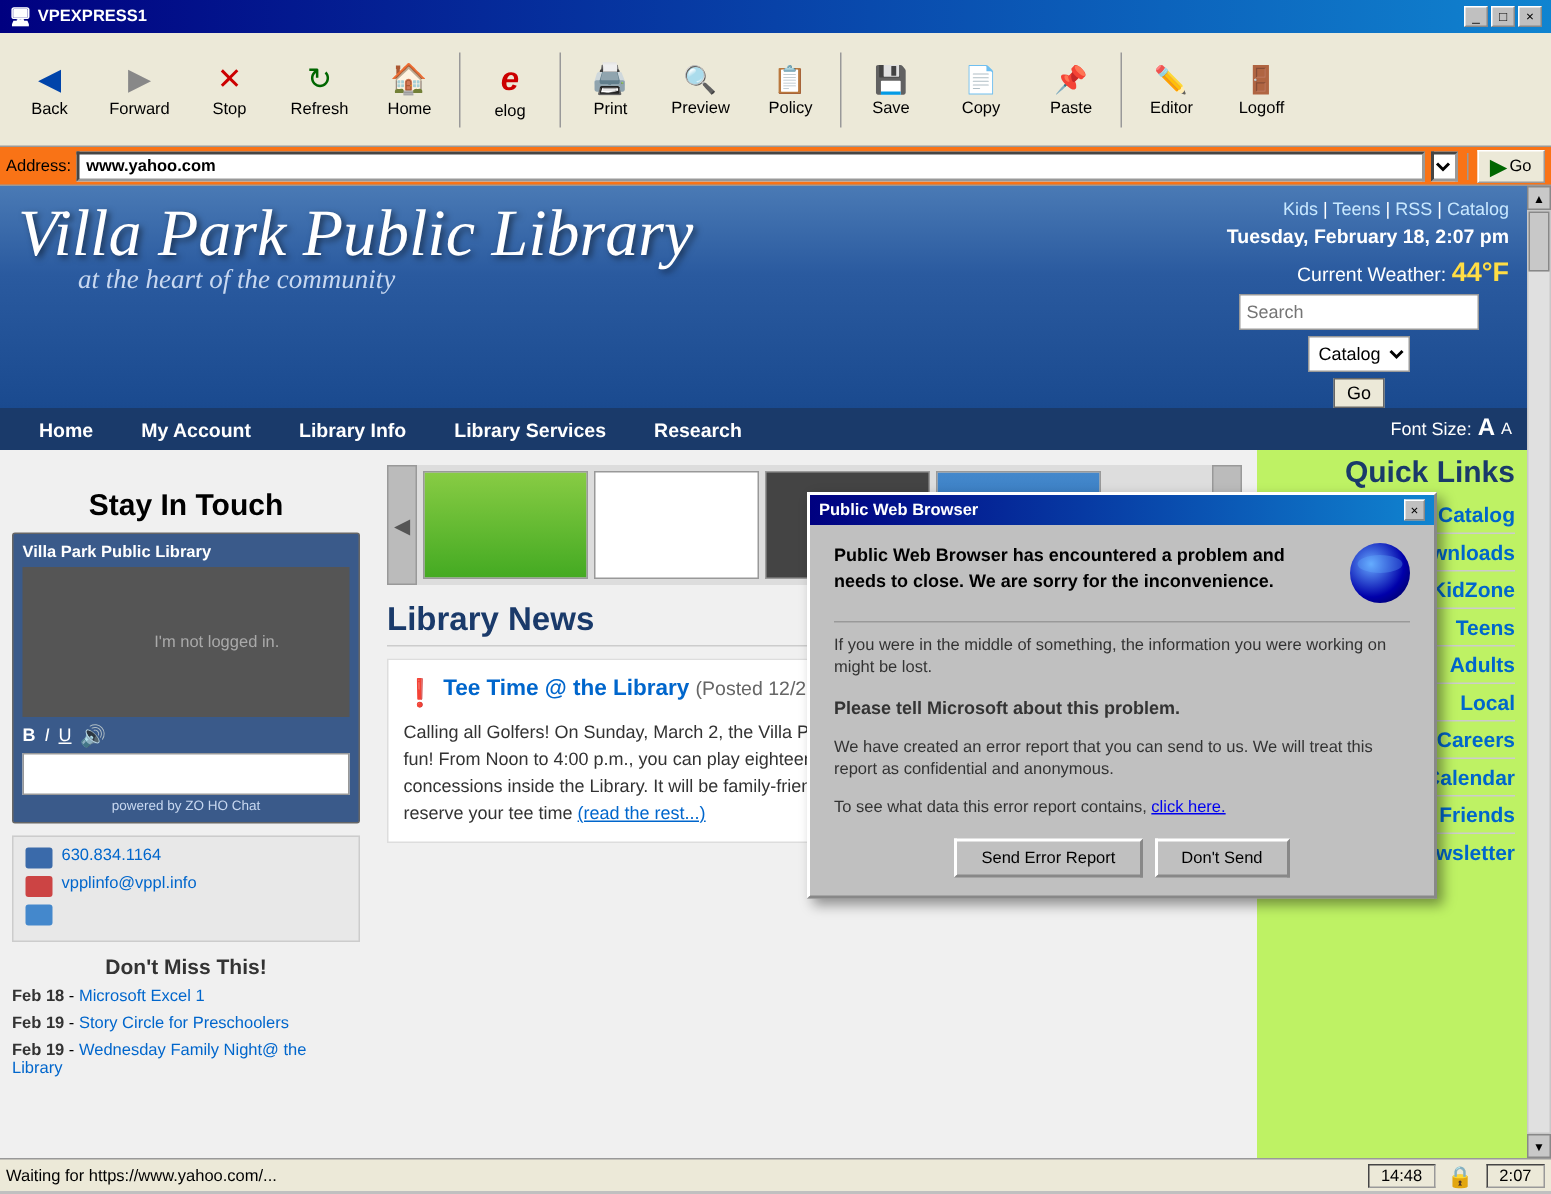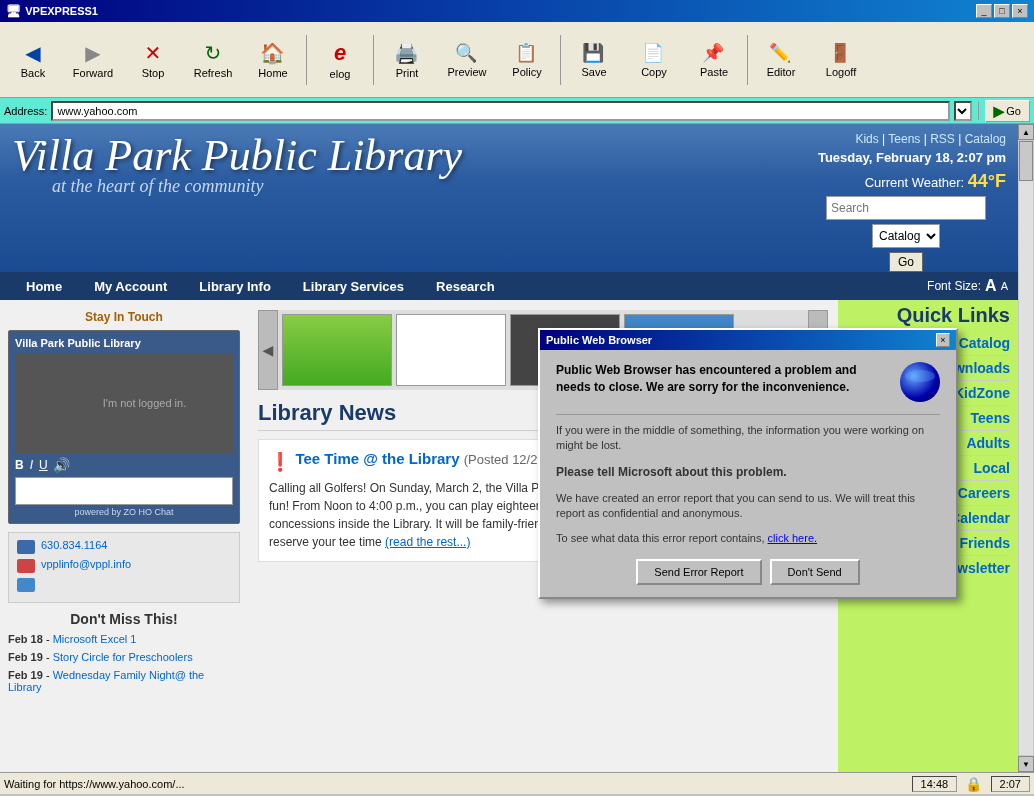--- a/index.html
+++ b/index.html
@@ -38,31 +38,31 @@
     .toolbar-btn {
       display: flex; flex-direction: column; align-items: center; justify-content: center;
       width: 58px; height: 68px; cursor: pointer; border: 1px solid transparent;
       background: transparent; font-size: 11px; color: #000; gap: 2px;
     }
     .toolbar-btn .icon { font-size: 22px; }
     .toolbar-sep { width: 1px; height: 50px; background: #999; margin: 0 2px; }
 
     
     .address-bar {
-      background: #5eead4;
+      background: #f97316;
       border-bottom: 1px solid #999;
       display: flex;
       align-items: center;
       padding: 2px 4px;
       gap: 4px;
       height: 26px;
     }
     .address-bar label { font-size: 11px; color: #000; }
     .address-bar input {
-      flex: 1; height: 20px; font-size: 11px; border: 2px inset #999; padding: 0 4px;
+      flex: 1; height: 20px; font-size: 11px; border: 2px inset #999; padding: 0 4px; font-weight: bold;
     }
     .go-btn {
       background: #ece9d8; border: 1px solid #999; border-top-color: #fff; border-left-color: #fff;
       padding: 2px 8px; font-size: 11px; cursor: pointer; display: flex; align-items: center; gap: 2px;
     }
     .addr-dropdown { height: 20px; width: 18px; border: 2px inset #999; background: #fff; cursor: pointer; font-size: 10px; }
 
     
     .browser-content {
       width: 1034px;
@@ -134,21 +134,21 @@
     }
 
     
     .left-sidebar {
       width: 248px;
       background: #f0f0f0;
       padding: 10px 8px;
       flex-shrink: 0;
     }
     .stay-in-touch-title {
-      text-align: center; font-size: 12px; font-weight: bold; color: #a16207; margin-bottom: 6px;
+      text-align: center; font-size: 20px; font-weight: bold; color: #000000; margin-bottom: 6px; margin-top: 16px;
     }
     .chat-widget {
       background: #3a5a8a; border: 1px solid #666; padding: 6px;
       margin-bottom: 8px; border-radius: 2px;
     }
     .chat-widget-title {
       color: #fff; font-size: 11px; font-weight: bold; margin-bottom: 4px;
     }
     .chat-box {
       background: #555; width: 100%; height: 100px; position: relative;

